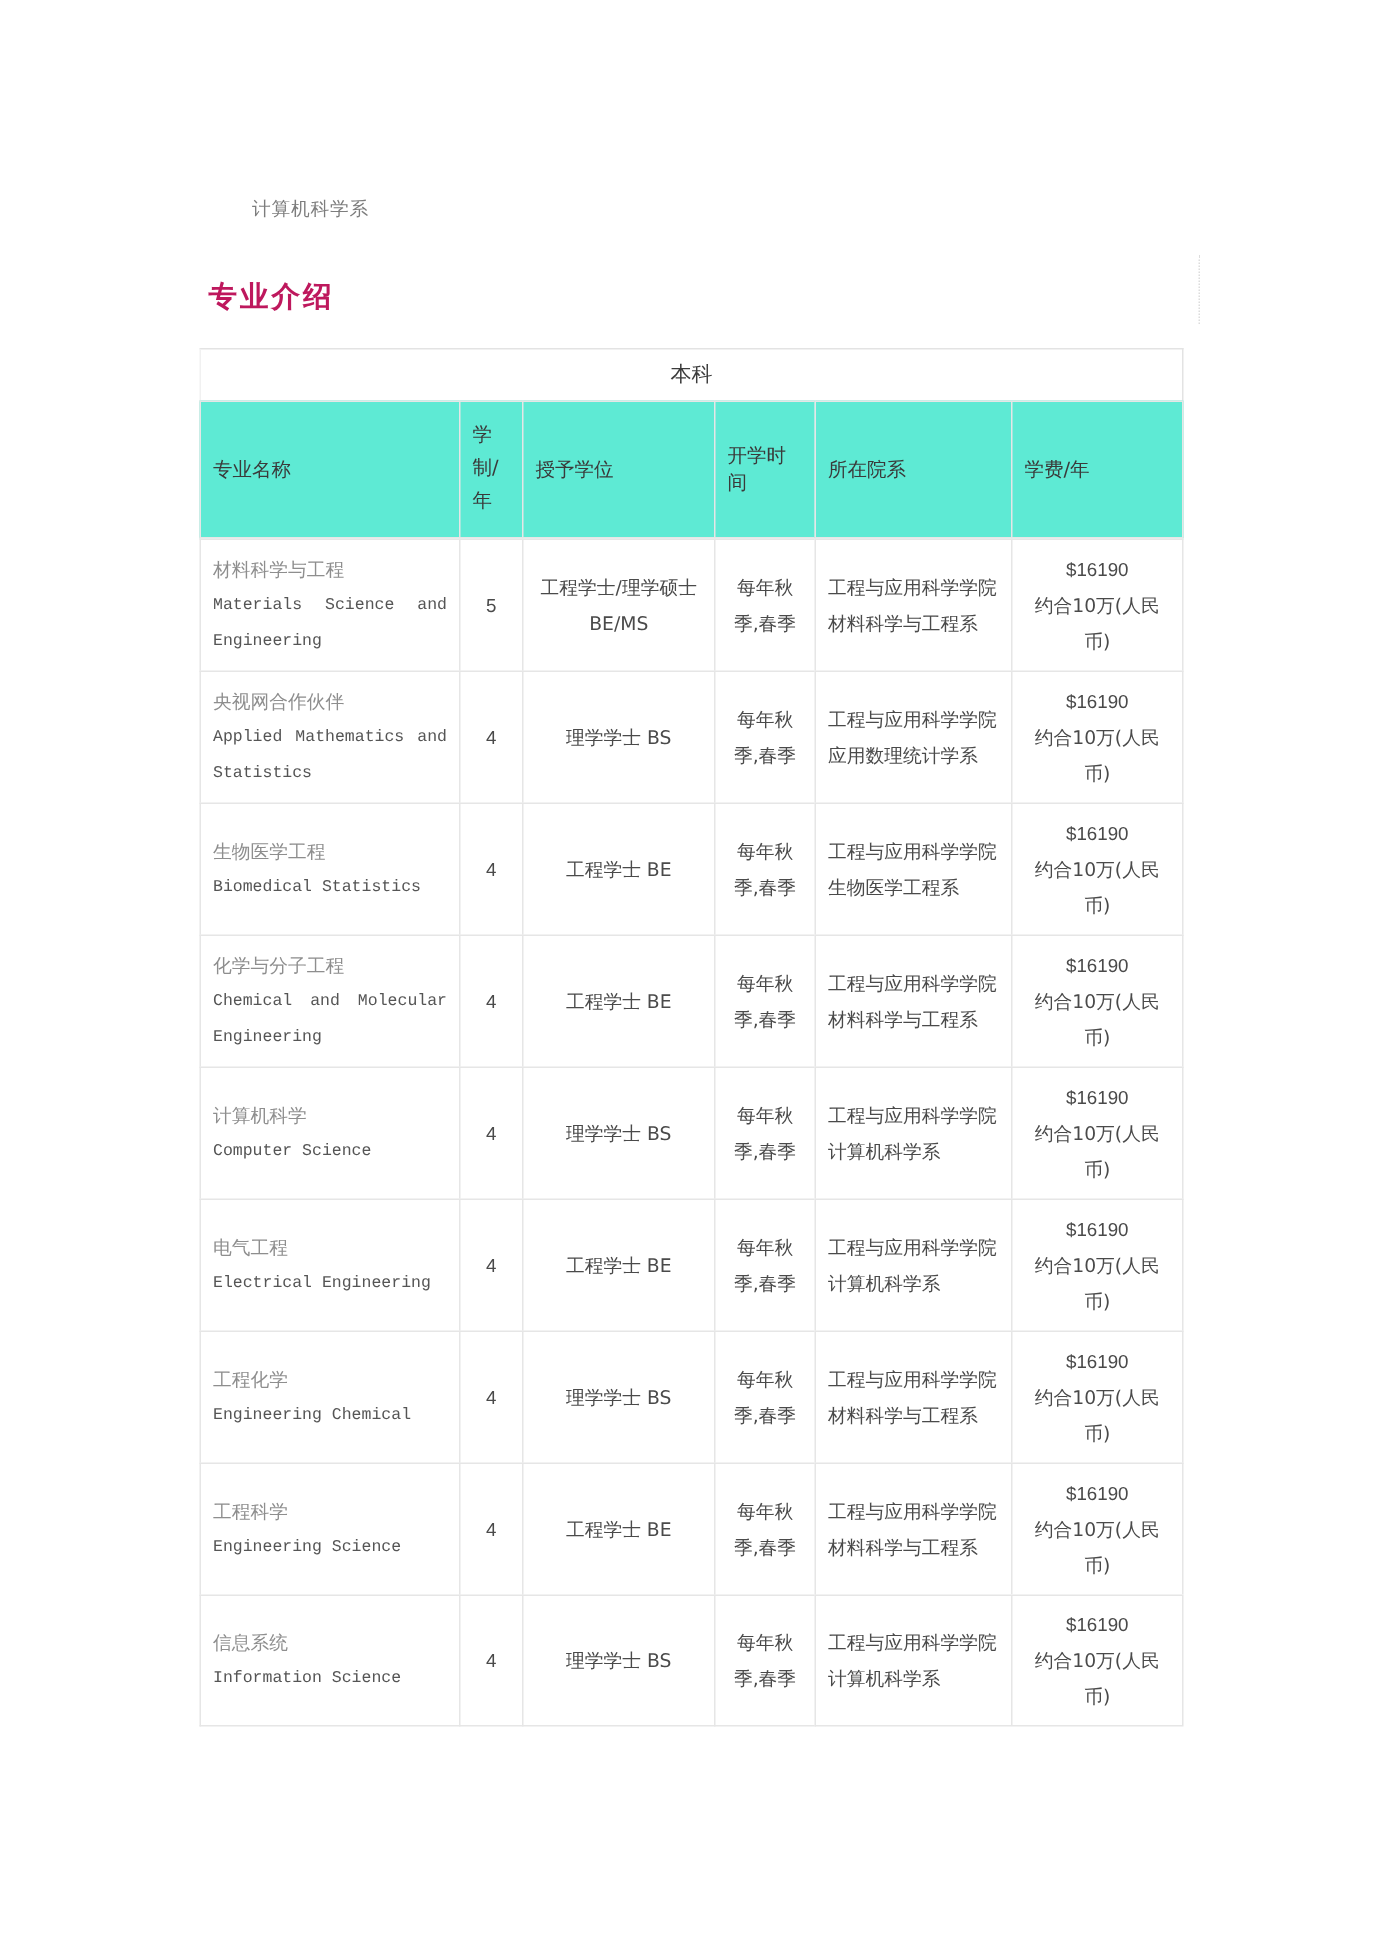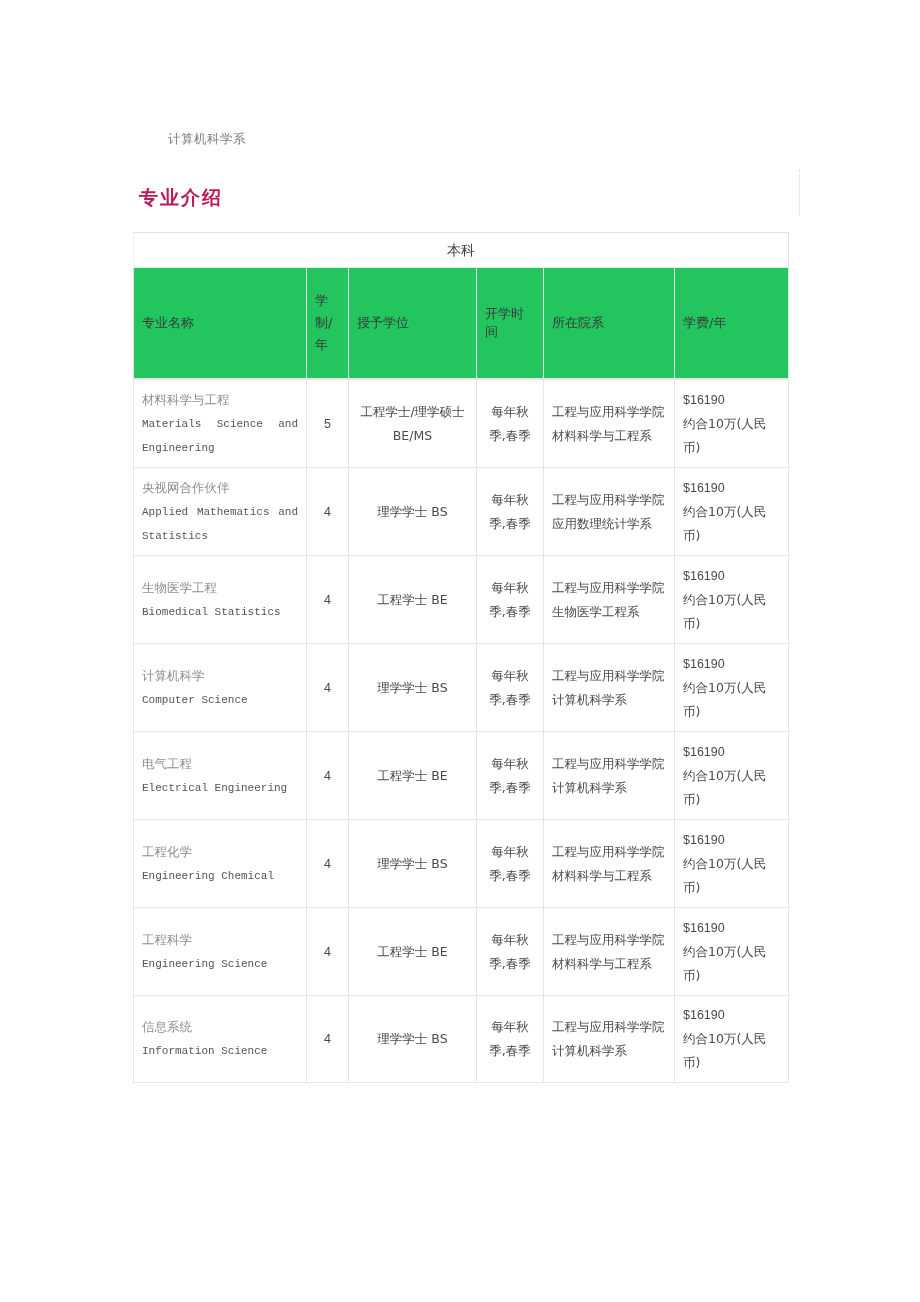--- a/index.html
+++ b/index.html
@@ -199,26 +199,26 @@
   }
   table.data th:last-child,
   table.data td:last-child {
     border-right: 1px solid #e6e6e6;
   }
   table.data tr:last-child th,
   table.data tr:last-child td {
     border-bottom: 1px solid #e6e6e6;
   }
   table.data thead th {
-    background: #22c55e;
+    background: #5eead4;
     color: #3a3a3a;
     font-size: 13px;
     font-weight: normal;
     text-align: left;
-    height: 112px;
+    height: 92px;
     border-bottom: 1px solid #e6e6e6;
   }
   table.data tbody td {
     background: #ffffff;
     font-size: 12.5px;
     color: #4a4a4a;
     height: 88px;
   }
   
   col.c-name   { width: 173px; }
@@ -266,20 +266,21 @@
     line-height: 24px;
   }
   .cell-school {
     text-align: left;
     color: #555555;
     font-size: 12.5px;
     line-height: 24px;
   }
   .cell-school span { display: block; }
   .cell-fee {
+    text-align: center;
     color: #4a4a4a;
     font-size: 12.5px;
     line-height: 24px;
   }
   .cell-fee .amt {
     display: block;
     font-family: "Liberation Sans", sans-serif;
   }
   .cell-fee .cny { display: block; }
   .hdr-years { line-height: 22px; }
@@ -365,20 +366,37 @@
               <span>工程与应用科学学院</span>
               <span>生物医学工程系</span>
             </td>
             <td class="cell-fee">
               <span class="amt">$16190</span>
               <span class="cny">约合10万(人民币)</span>
             </td>
           </tr>
           <tr>
             <td class="cell-name">
+              <span class="cn">化学与分子工程</span>
+              <span class="en">Chemical and Molecular Engineering</span>
+            </td>
+            <td class="cell-years">4</td>
+            <td class="cell-degree">工程学士 BE</td>
+            <td class="cell-start">每年秋季,春季</td>
+            <td class="cell-school">
+              <span>工程与应用科学学院</span>
+              <span>材料科学与工程系</span>
+            </td>
+            <td class="cell-fee">
+              <span class="amt">$16190</span>
+              <span class="cny">约合10万(人民币)</span>
+            </td>
+          </tr>
+          <tr>
+            <td class="cell-name">
               <span class="cn">计算机科学</span>
               <span class="en short">Computer Science</span>
             </td>
             <td class="cell-years">4</td>
             <td class="cell-degree">理学学士 BS</td>
             <td class="cell-start">每年秋季,春季</td>
             <td class="cell-school">
               <span>工程与应用科学学院</span>
               <span>计算机科学系</span>
             </td>

